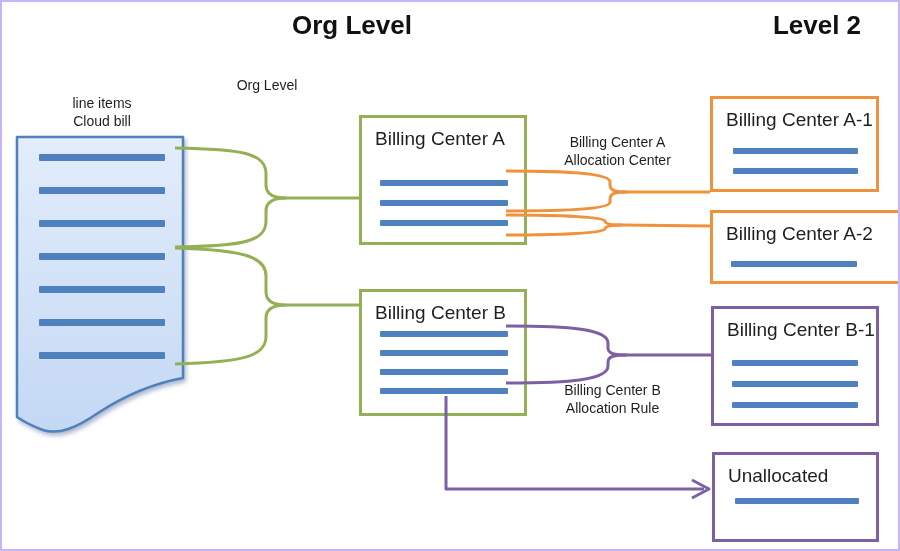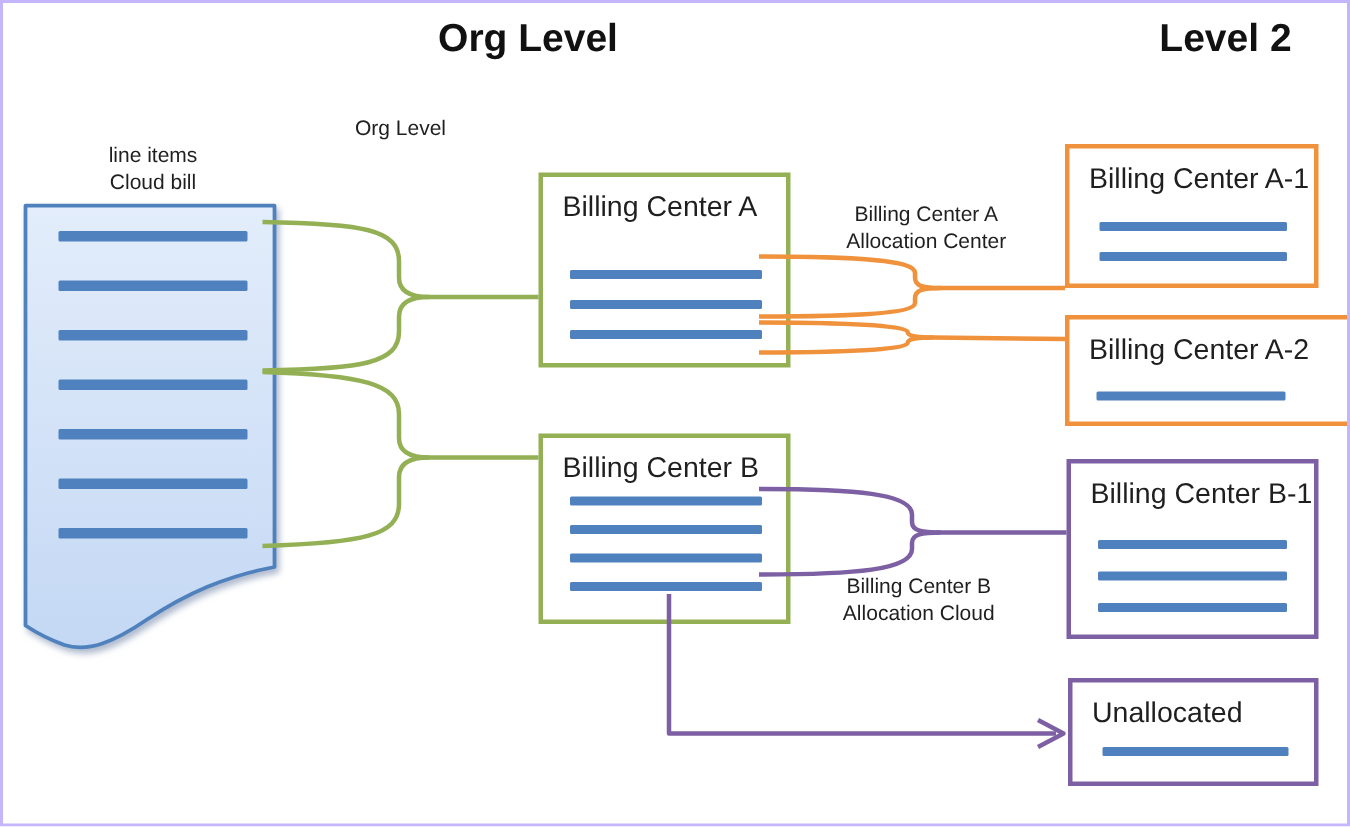--- a/index.html
+++ b/index.html
@@ -52,21 +52,21 @@
   </div>
   <div class="note" style="left:200px;top:74px;width:130px;">
     <div>Org Level</div>
   </div>
   <div class="note" style="left:543px;top:131px;width:145px;line-height:18px;">
     <div>Billing Center A</div>
     <div>Allocation Center</div>
   </div>
   <div class="note" style="left:538px;top:379px;width:145px;line-height:18px;">
     <div>Billing Center B</div>
-    <div>Allocation Cloud</div>
+    <div>Allocation Rule</div>
   </div>
 
   <div class="bars" id="bars-doc">
       <div class="bar"></div>
       <div class="bar"></div>
       <div class="bar"></div>
       <div class="bar"></div>
       <div class="bar"></div>
       <div class="bar"></div>
       <div class="bar"></div>
@@ -108,21 +108,21 @@
 
   <div class="box purple" style="left:709px;top:304px;width:168px;height:120px;">
     <span class="box-label">Billing Center B-1</span>
   </div>
   <div class="bars" id="bars-b1">
       <div class="bar"></div>
       <div class="bar"></div>
       <div class="bar"></div>
     </div>
 
-  <div class="box purple" style="left:710px;top:450px;width:167px;height:72px;">
+  <div class="box purple" style="left:710px;top:450px;width:167px;height:90px;">
     <span class="box-label">Unallocated</span>
   </div>
   <div class="bars" id="bars-un">
       <div class="bar"></div>
     </div>
 
   <svg class="layer" style="z-index:3" viewBox="0 0 894 545">
 
     <path class="conn" d="M 173,146 C 240,147 264,151 264,172 L 264,183 C 264,192 271,196 284,196 L 357,196" stroke="#94B054"></path>
     <path class="conn" d="M 173,245 C 240,244 264,240 264,219 L 264,209 C 264,200 271,196 284,196" stroke="#94B054"></path>

